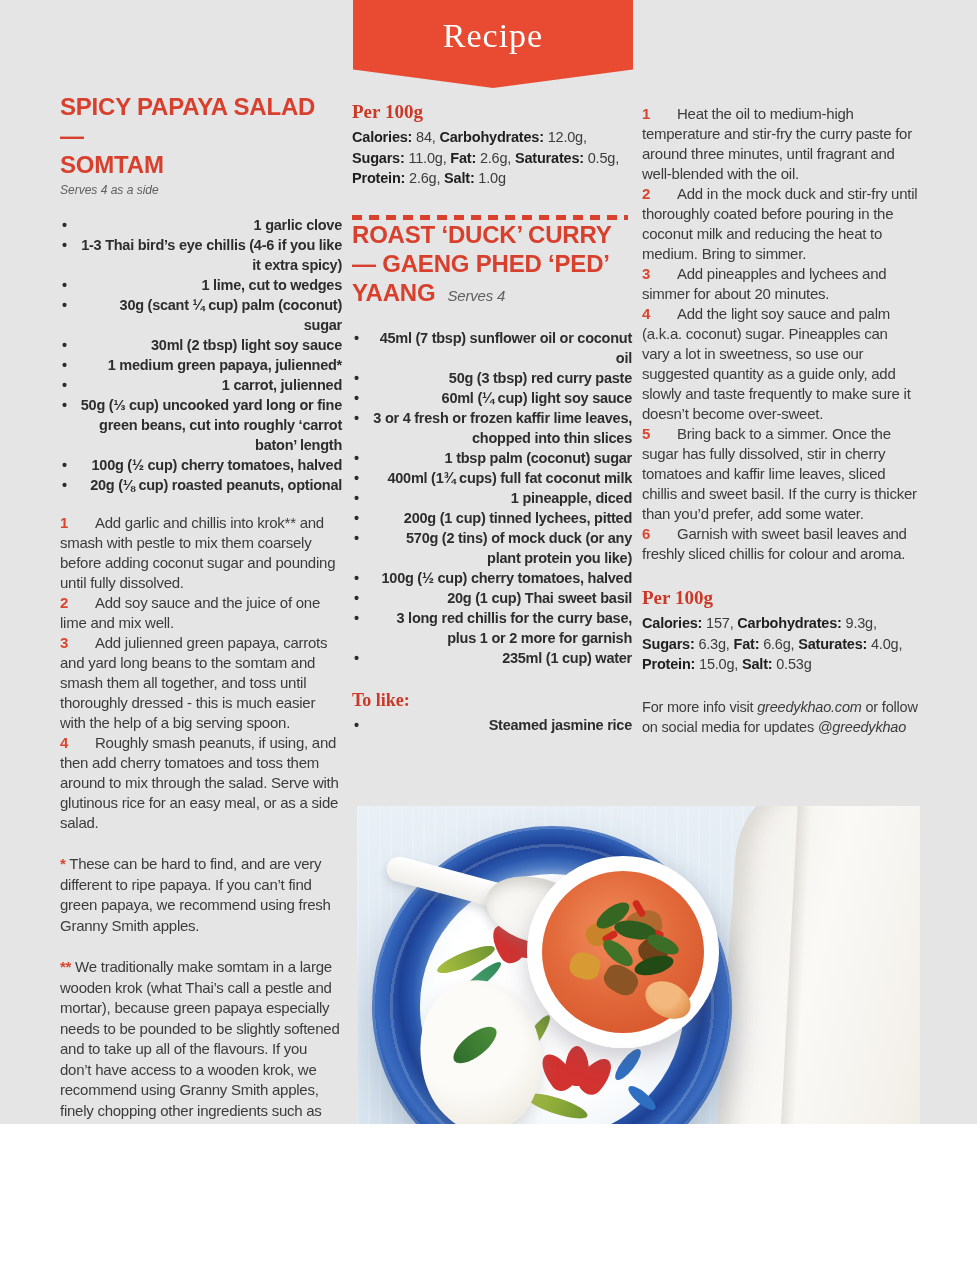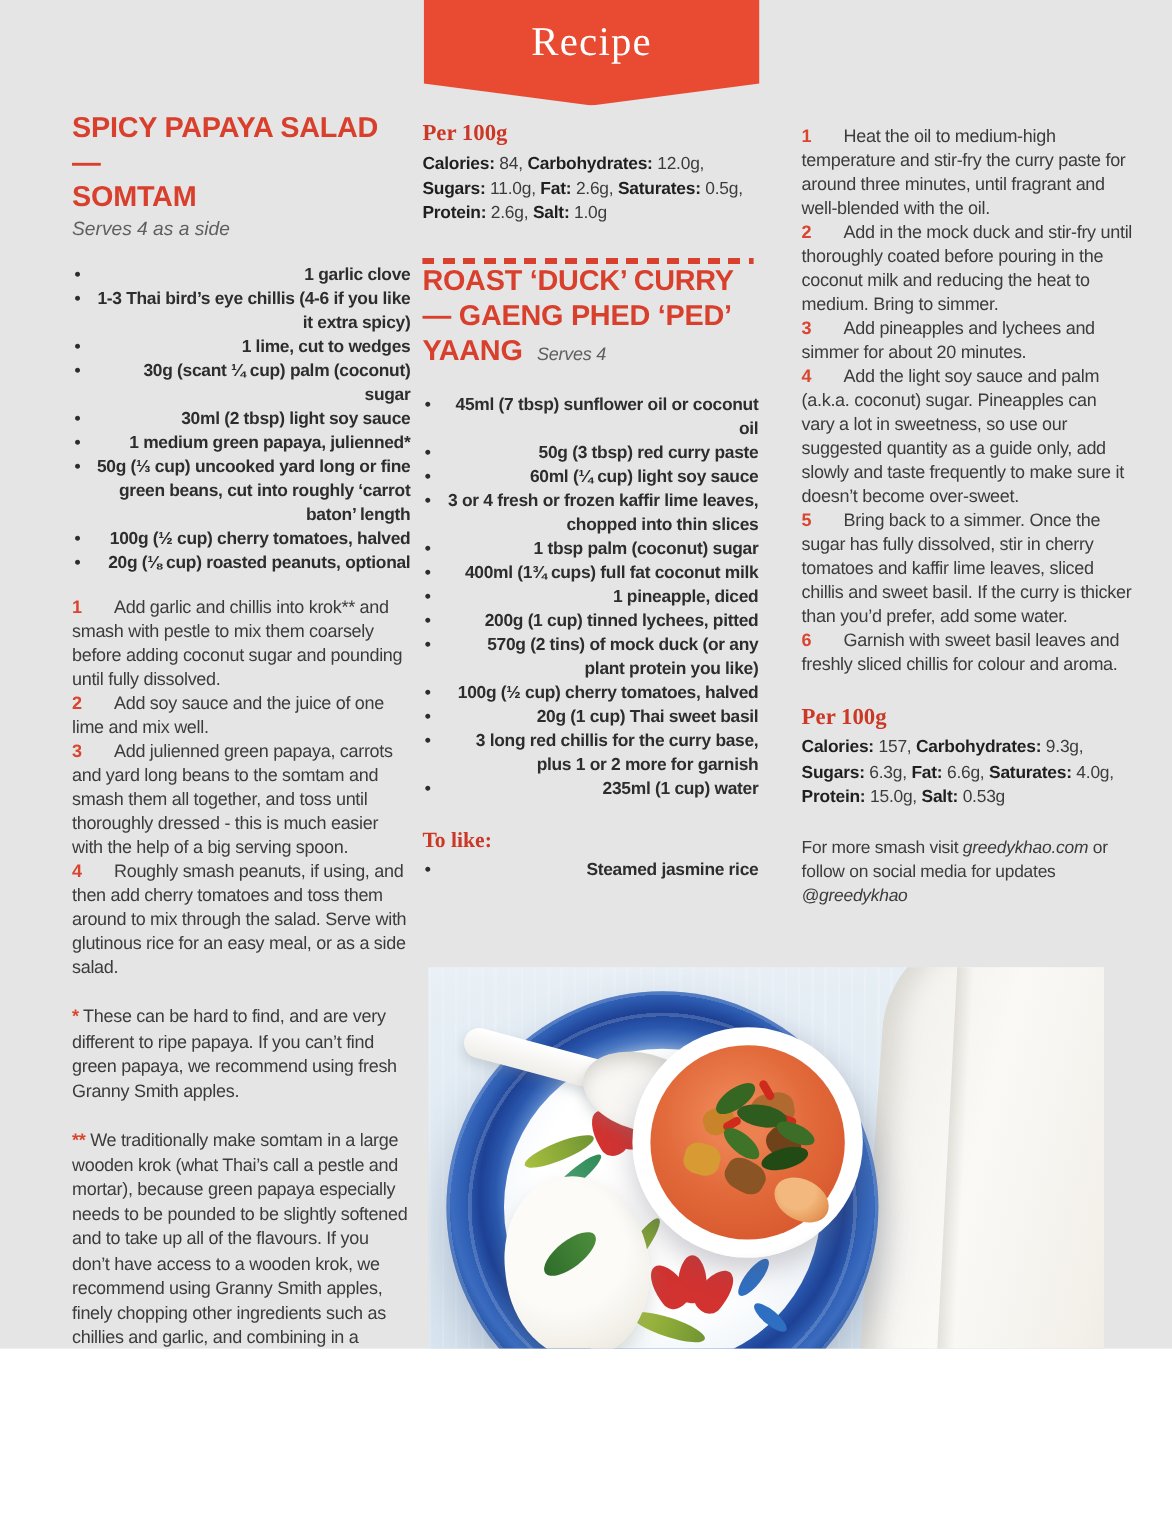--- a/index.html
+++ b/index.html
@@ -9,24 +9,24 @@
   
   .banner{position:absolute;left:353px;top:0;width:280px;height:88px;background:#e94b32;
           clip-path:polygon(0 0,100% 0,100% 79%,50% 100%,0 79%);text-align:center;}
   .banner span{display:inline-block;margin-top:17px;font-family:"Liberation Serif","DejaVu Serif",serif;
                font-size:34px;color:#ffffff;letter-spacing:1px;}
 
   
   .col{position:absolute;}
   .col-left{left:60px;top:92px;width:282px;}
   .col-mid{left:352px;top:100px;width:280px;}
-  .col-right{left:668px;top:104px;width:276px;}
+  .col-right{left:642px;top:104px;width:276px;}
 
   h2.title{margin:0;font-size:24px;line-height:29px;font-weight:700;color:#d8402d;letter-spacing:-0.2px;}
-  .serves{font-style:italic;color:#5f5f5f;font-size:16px;}
+  .serves{font-style:italic;color:#5f5f5f;font-size:12px;}
   p.serves-block{margin:4px 0 0;}
   .serves-inline{font-size:15px;font-weight:400;margin-left:12px;}
 
   .serif-head{margin:0;font-family:"Liberation Serif","DejaVu Serif",serif;font-weight:700;
               color:#cc3826;font-size:19px;line-height:24px;}
   .nutrition{margin:3px 0 0;font-size:14.5px;line-height:20.5px;letter-spacing:-0.2px;color:#3c3c3c;}
   .nutrition b{color:#1f1f1f;}
 
   ul.ing-list{margin:18px 0 0;padding:0;list-style:none;}
   li.ing{position:relative;padding-left:18px;font-weight:700;font-size:14.5px;line-height:20px;
@@ -119,20 +119,21 @@
   <div class="col col-left">
     <h2 class="title">SPICY PAPAYA SALAD —<br>SOMTAM</h2>
     <p class="serves serves-block">Serves 4 as a side</p>
     <ul class="ing-list">
         <li class="ing">1 garlic clove</li>
         <li class="ing">1-3 Thai bird’s eye chillis (4-6 if you like it extra spicy)</li>
         <li class="ing">1 lime, cut to wedges</li>
         <li class="ing">30g (scant ¼ cup) palm (coconut) sugar</li>
         <li class="ing">30ml (2 tbsp) light soy sauce</li>
         <li class="ing">1 medium green papaya, julienned*</li>
+        <li class="ing">1 carrot, julienned</li>
         <li class="ing">50g (⅓ cup) uncooked yard long or fine green beans, cut into roughly ‘carrot baton’ length</li>
         <li class="ing">100g (½ cup) cherry tomatoes, halved</li>
         <li class="ing">20g (⅛ cup) roasted peanuts, optional</li>
       </ul>
     <div class="steps">
         <p class="step"><span class="step-num">1</span>Add garlic and chillis into krok** and smash with pestle to mix them coarsely before adding coconut sugar and pounding until fully dissolved.</p>
         <p class="step"><span class="step-num">2</span>Add soy sauce and the juice of one lime and mix well.</p>
         <p class="step"><span class="step-num">3</span>Add julienned green papaya, carrots and yard long beans to the somtam and smash them all together, and toss until thoroughly dressed - this is much easier with the help of a big serving spoon.</p>
         <p class="step"><span class="step-num">4</span>Roughly smash peanuts, if using, and then add cherry tomatoes and toss them around to mix through the salad. Serve with glutinous rice for an easy meal, or as a side salad.</p>
       </div>
@@ -172,21 +173,21 @@
     <div class="steps" style="margin-top:0;">
         <p class="step"><span class="step-num">1</span>Heat the oil to medium-high temperature and stir-fry the curry paste for around three minutes, until fragrant and well-blended with the oil.</p>
         <p class="step"><span class="step-num">2</span>Add in the mock duck and stir-fry until thoroughly coated before pouring in the coconut milk and reducing the heat to medium. Bring to simmer.</p>
         <p class="step"><span class="step-num">3</span>Add pineapples and lychees and simmer for about 20 minutes.</p>
         <p class="step"><span class="step-num">4</span>Add the light soy sauce and palm (a.k.a. coconut) sugar. Pineapples can vary a lot in sweetness, so use our suggested quantity as a guide only, add slowly and taste frequently to make sure it doesn’t become over-sweet.</p>
         <p class="step"><span class="step-num">5</span>Bring back to a simmer. Once the sugar has fully dissolved, stir in cherry tomatoes and kaffir lime leaves, sliced chillis and sweet basil. If the curry is thicker than you’d prefer, add some water.</p>
         <p class="step"><span class="step-num">6</span>Garnish with sweet basil leaves and freshly sliced chillis for colour and aroma.</p>
       </div>
     <h3 class="serif-head" style="margin-top:22px;">Per 100g</h3>
     <p class="nutrition"><span><b>Calories: </b>157, </span><span><b>Carbohydrates: </b>9.3g, </span><span><b>Sugars: </b>6.3g, </span><span><b>Fat: </b>6.6g, </span><span><b>Saturates: </b>4.0g, </span><span><b>Protein: </b>15.0g, </span><span><b>Salt: </b>0.53g</span></p>
-    <p class="info"><span>For more smash visit </span><span class="it">greedykhao.com</span><span> or follow on social media for updates </span><span class="it">@greedykhao</span></p>
+    <p class="info"><span>For more info visit </span><span class="it">greedykhao.com</span><span> or follow on social media for updates </span><span class="it">@greedykhao</span></p>
   </div>
 
   <div class="photo">
     <div class="napkin"></div>
     <div class="napkin-fold"></div>
 
     <div class="plate"></div>
     <div class="plate-inner"></div>
 
     <div>

